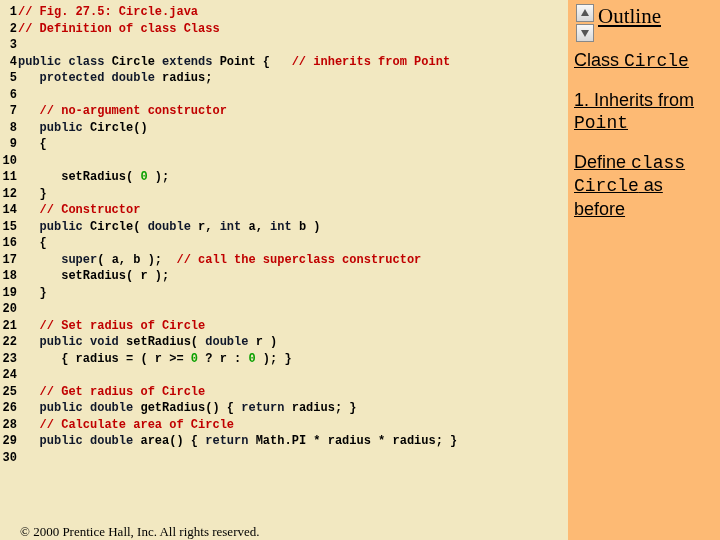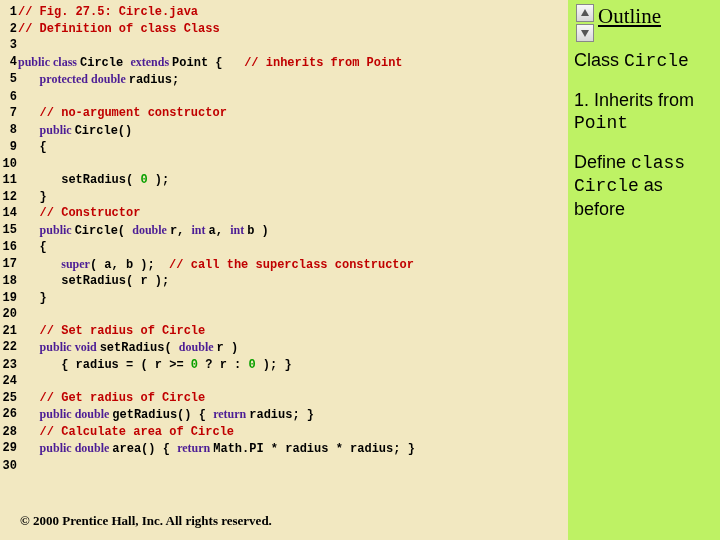--- a/index.html
+++ b/index.html
@@ -2,26 +2,26 @@
 <html><head>
 <meta charset="utf-8">
 <style>
 * { margin: 0; padding: 0; box-sizing: border-box; }
 body { width: 720px; height: 540px; display: flex; font-family: "Segoe UI", Arial, sans-serif; }
 .code-panel { width: 568px; height: 540px; background: #f2e8c1; display: flex; flex-direction: column; }
 .code-body { flex: 1; padding: 4px 0 0 0; overflow: hidden; }
 .code-line { display: flex; font-family: "Courier New", monospace; font-size: 12px; font-weight: bold; line-height: 16.5px; white-space: pre; }
 .ln { width: 17px; text-align: right; color: #000; padding-right: 0; }
 .tx { flex: 1; padding-left: 1px; }
-.kw { color: #4c1d95; font-family: Liberation Serif, serif; }
+.kw { color: #0f172a; }
 .st { color: #0aa000; }
 .cm { color: #c00000; }
 .pl { color: #000; }
-.footer { font-family: "Times New Roman", serif; font-size: 13px; color: #000; padding: 2px 0 11px 20px; background: #f2e8c1; font-weight: bold; }
-.side-panel { width: 152px; height: 540px; background: #bef264; display: flex; flex-direction: column; padding: 4px 4px 0 6px; }
+.footer { font-family: "Times New Roman", serif; font-size: 13px; color: #000; padding: 2px 0 0 20px; background: #f2e8c1; }
+.side-panel { width: 152px; height: 540px; background: #fdba74; display: flex; flex-direction: column; padding: 4px 4px 0 6px; text-decoration: underline; }
 .nav-row { display: flex; gap: 1px; margin-bottom: 2px; padding-left: 2px; }
 .nav-btn { width: 18px; height: 18px; background: linear-gradient(180deg, #f8f8f8, #d8d8d8); border: 1px solid #888; display: flex; align-items: center; justify-content: center; cursor: pointer; }
 .nav-btn svg { width: 10px; height: 10px; }
 .outline-title { font-family: "Times New Roman", serif; font-size: 21px; text-decoration: underline; color: #000; margin: 0 0 20px 24px; }
 .note { font-family: Arial, sans-serif; font-size: 18px; color: #000; margin-bottom: 16px; line-height: 1.25; }
 .note .mono { font-family: "Courier New", monospace; }
 </style>
 </head>
 <body>
 

